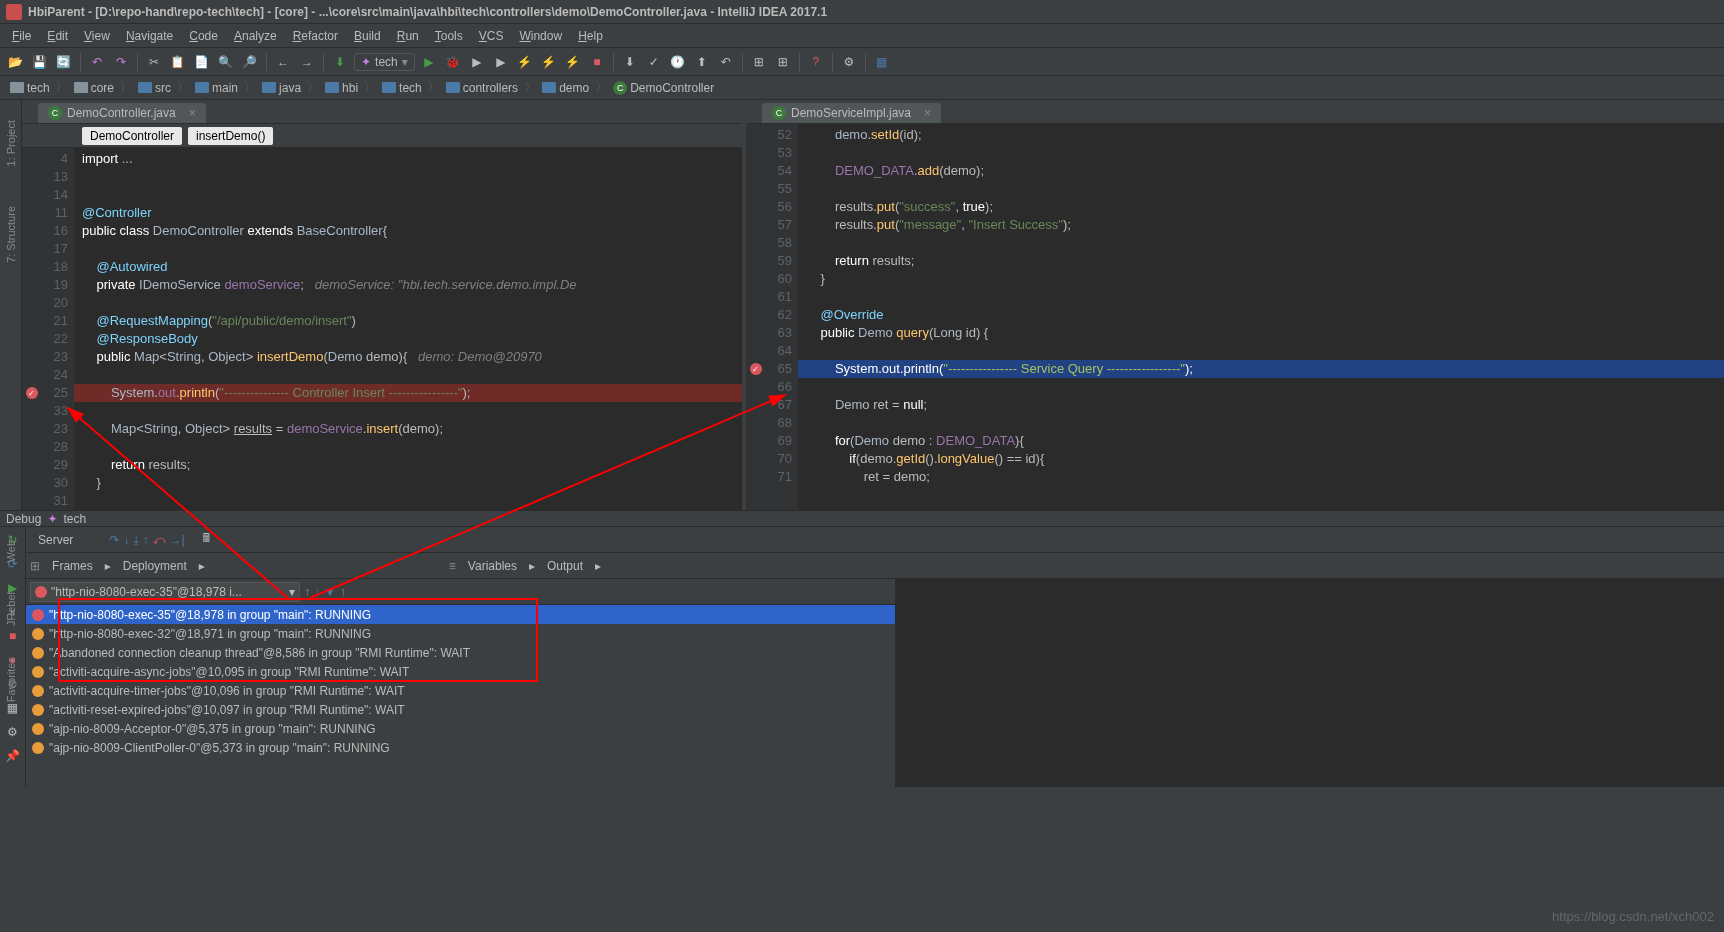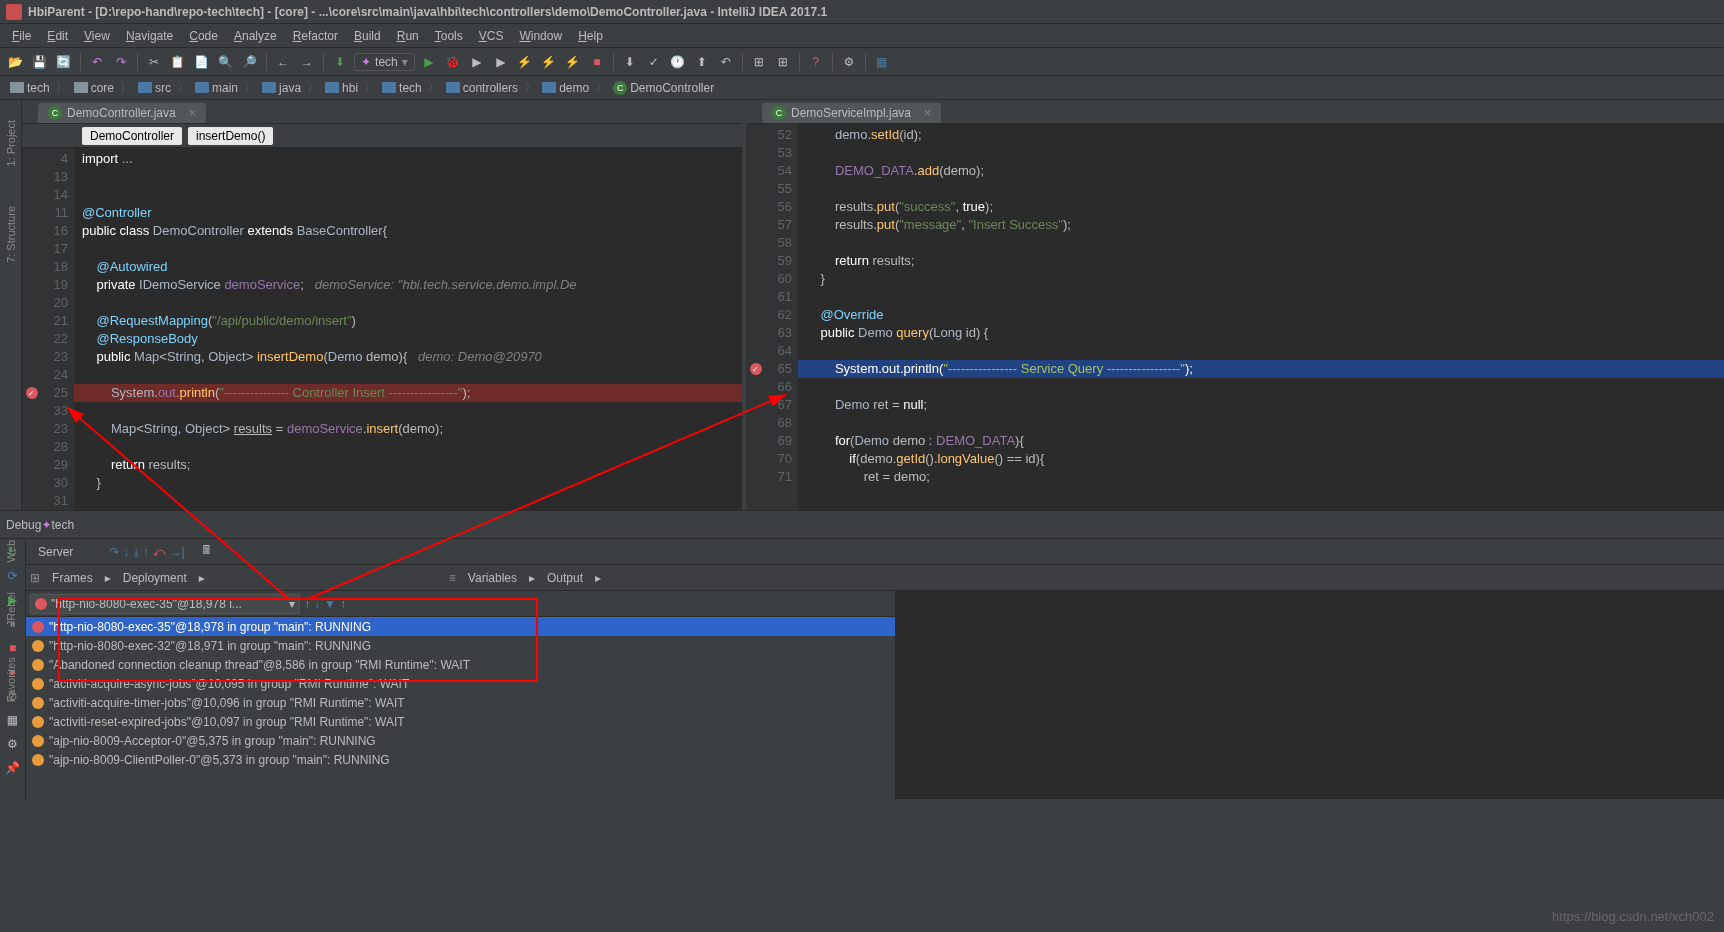--- a/index.html
+++ b/index.html
@@ -49,21 +49,21 @@
 .cls { color: #a9b7c6; }
 .com { color: #808080; font-style: italic; }
 .mtd { color: #ffc66d; }
 .fld { color: #9876aa; }
 .bp-icon { position: absolute; left: 2px; width: 12px; height: 12px; background: #db5860; border-radius: 50%; top: 3px; }
 .bp-icon.check::after { content: "✓"; color: #fff; font-size: 8px; position: absolute; left: 2px; top: -2px; }
 
 .splitter-v { width: 4px; background: #3c3f41; cursor: col-resize; }
 
 .debug-panel { border-top: 1px solid #2b2b2b; background: #3c3f41; }
-.debug-header { height: 28px; display: flex; align-items: center; padding: 0 6px; border-bottom: 1px solid #2b2b2b; }
+.debug-header { height: 16px; display: flex; align-items: center; padding: 0 6px; gap: 6px; border-bottom: 1px solid #2b2b2b; }
 .debug-body { display: flex; height: 260px; }
 .debug-toolbar-left { width: 26px; background: #3c3f41; display: flex; flex-direction: column; align-items: center; padding-top: 4px; gap: 6px; border-right: 1px solid #2b2b2b; }
 .dbg-btn { width: 18px; height: 18px; cursor: pointer; display: flex; align-items: center; justify-content: center; }
 .debug-main { flex: 1; display: flex; flex-direction: column; }
 .debug-tabs-row { height: 26px; display: flex; align-items: center; padding: 0 4px; gap: 4px; border-bottom: 1px solid #2b2b2b; }
 .debug-sub-row { height: 26px; display: flex; align-items: center; padding: 0 4px; gap: 12px; border-bottom: 1px solid #2b2b2b; }
 .frames-area { flex: 1; background: #3c3f41; display: flex; }
 .frames-list { width: 870px; border-right: 1px solid #2b2b2b; }
 .thread-selector { height: 26px; display: flex; align-items: center; padding: 0 4px; gap: 4px; border-bottom: 1px solid #2b2b2b; }
 .thread-combo { flex: 0 0 270px; border: 1px solid #555; padding: 2px 4px; display: flex; align-items: center; gap: 4px; background: #45494a; }

